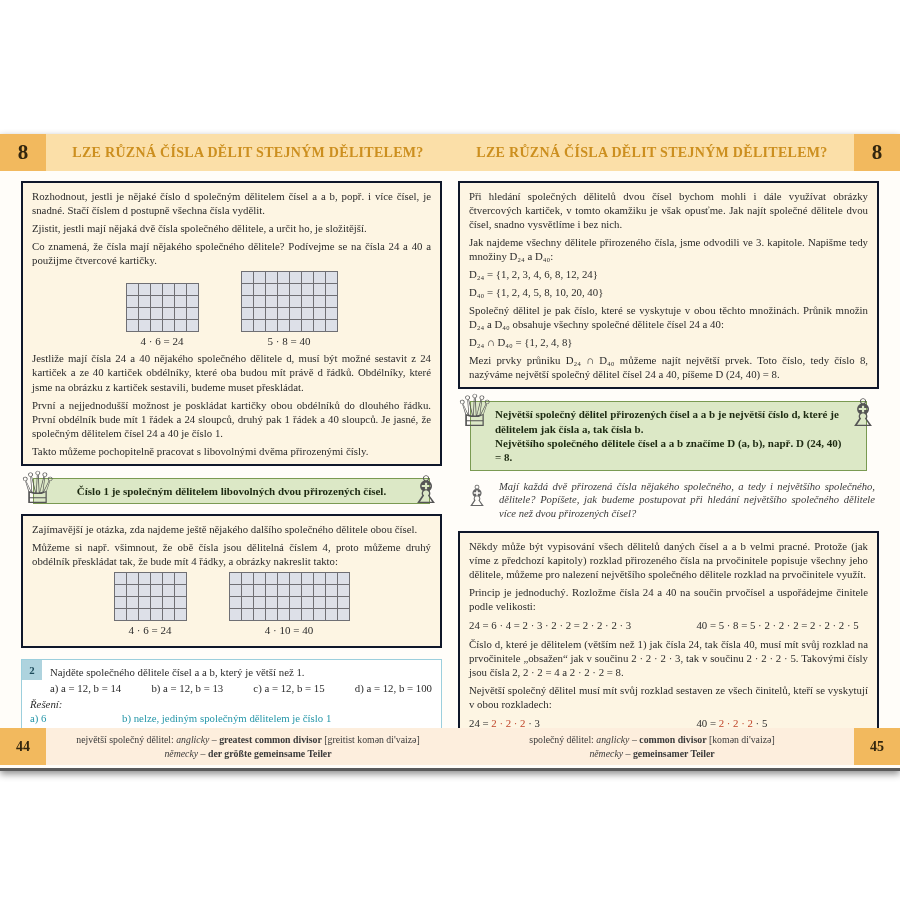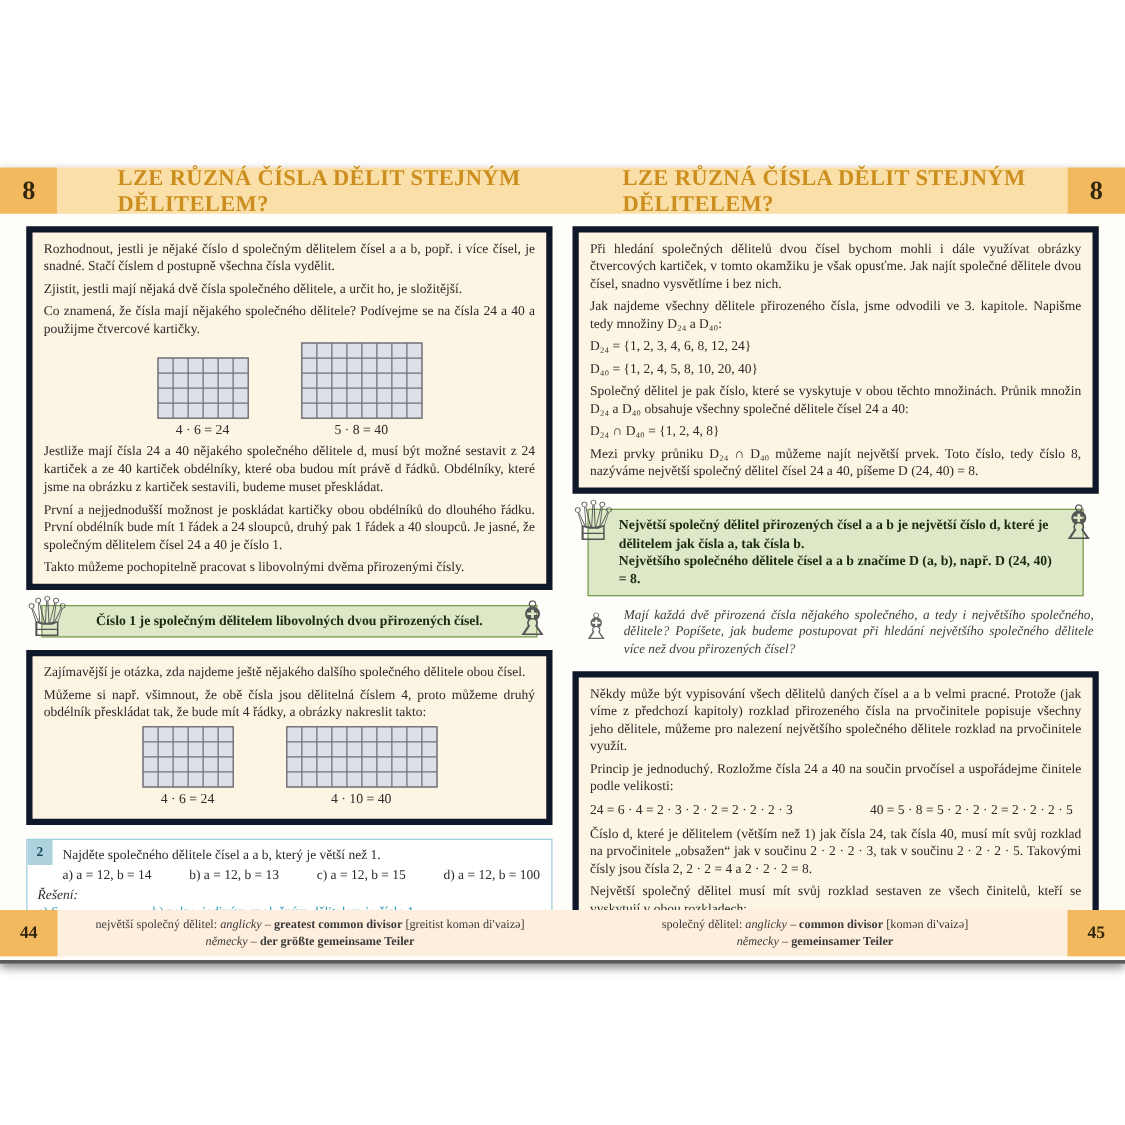--- a/index.html
+++ b/index.html
@@ -6,27 +6,27 @@
   body{width:900px;height:900px;position:relative;background:#ffffff;overflow:hidden;
        font-family:"Liberation Serif","DejaVu Serif",serif;color:#2b2b2b;}
   .book{position:absolute;left:0;top:134px;width:900px;height:634px;background:#fffdf9;
         box-shadow:0 3px 7px rgba(0,0,0,.45);border-bottom:3px solid #5a5a5a;}
   
   .header{display:flex;height:37px;}
   .chapter-num{width:46px;background:#f2b95e;display:flex;align-items:center;justify-content:center;
                font-size:21px;font-weight:bold;color:#33260e;}
   .title-band{flex:1;background:#fbdfa8;display:flex;}
   .title-band .ttl{flex:1;display:flex;align-items:center;justify-content:center;
-                   font-weight:bold;font-size:18px;color:#cc8f1f;letter-spacing:.3px;margin-left:48px;}
+                   font-weight:bold;font-size:14px;color:#cc8f1f;letter-spacing:.3px;}
   
   .content{display:flex;height:557px;overflow:hidden;}
   .page{width:450px;box-sizing:border-box;overflow:hidden;font-size:10.8px;line-height:1.3;}
   .page-left{padding:0 8px 0 21px;}
   .page-right{padding:0 21px 0 8px;}
-  .box{background:#fdf5e3;border:5px solid #0f172a;padding:6px 9px;margin-top:10px;text-align:justify;}
+  .box{background:#fdf5e3;border:2px solid #0f172a;padding:6px 9px;margin-top:10px;text-align:justify;}
   .box p{margin:0 0 4px 0;}
   .box p:last-child{margin-bottom:0;}
   
   .figure{display:flex;justify-content:center;align-items:flex-end;gap:42px;margin:4px 0 3px 0;}
   .fig-item{display:flex;flex-direction:column;align-items:center;}
   .grid{display:grid;gap:1px;background:#6f6f74;border:1px solid #6f6f74;}
   .grid div{background:#dde0e8;}
   .fig-label{margin-top:2px;font-size:11px;text-align:center;}
   
   .banner{position:relative;margin:12px 12px 0 12px;background:#dce8c6;border:1.5px solid #7a9a52;

